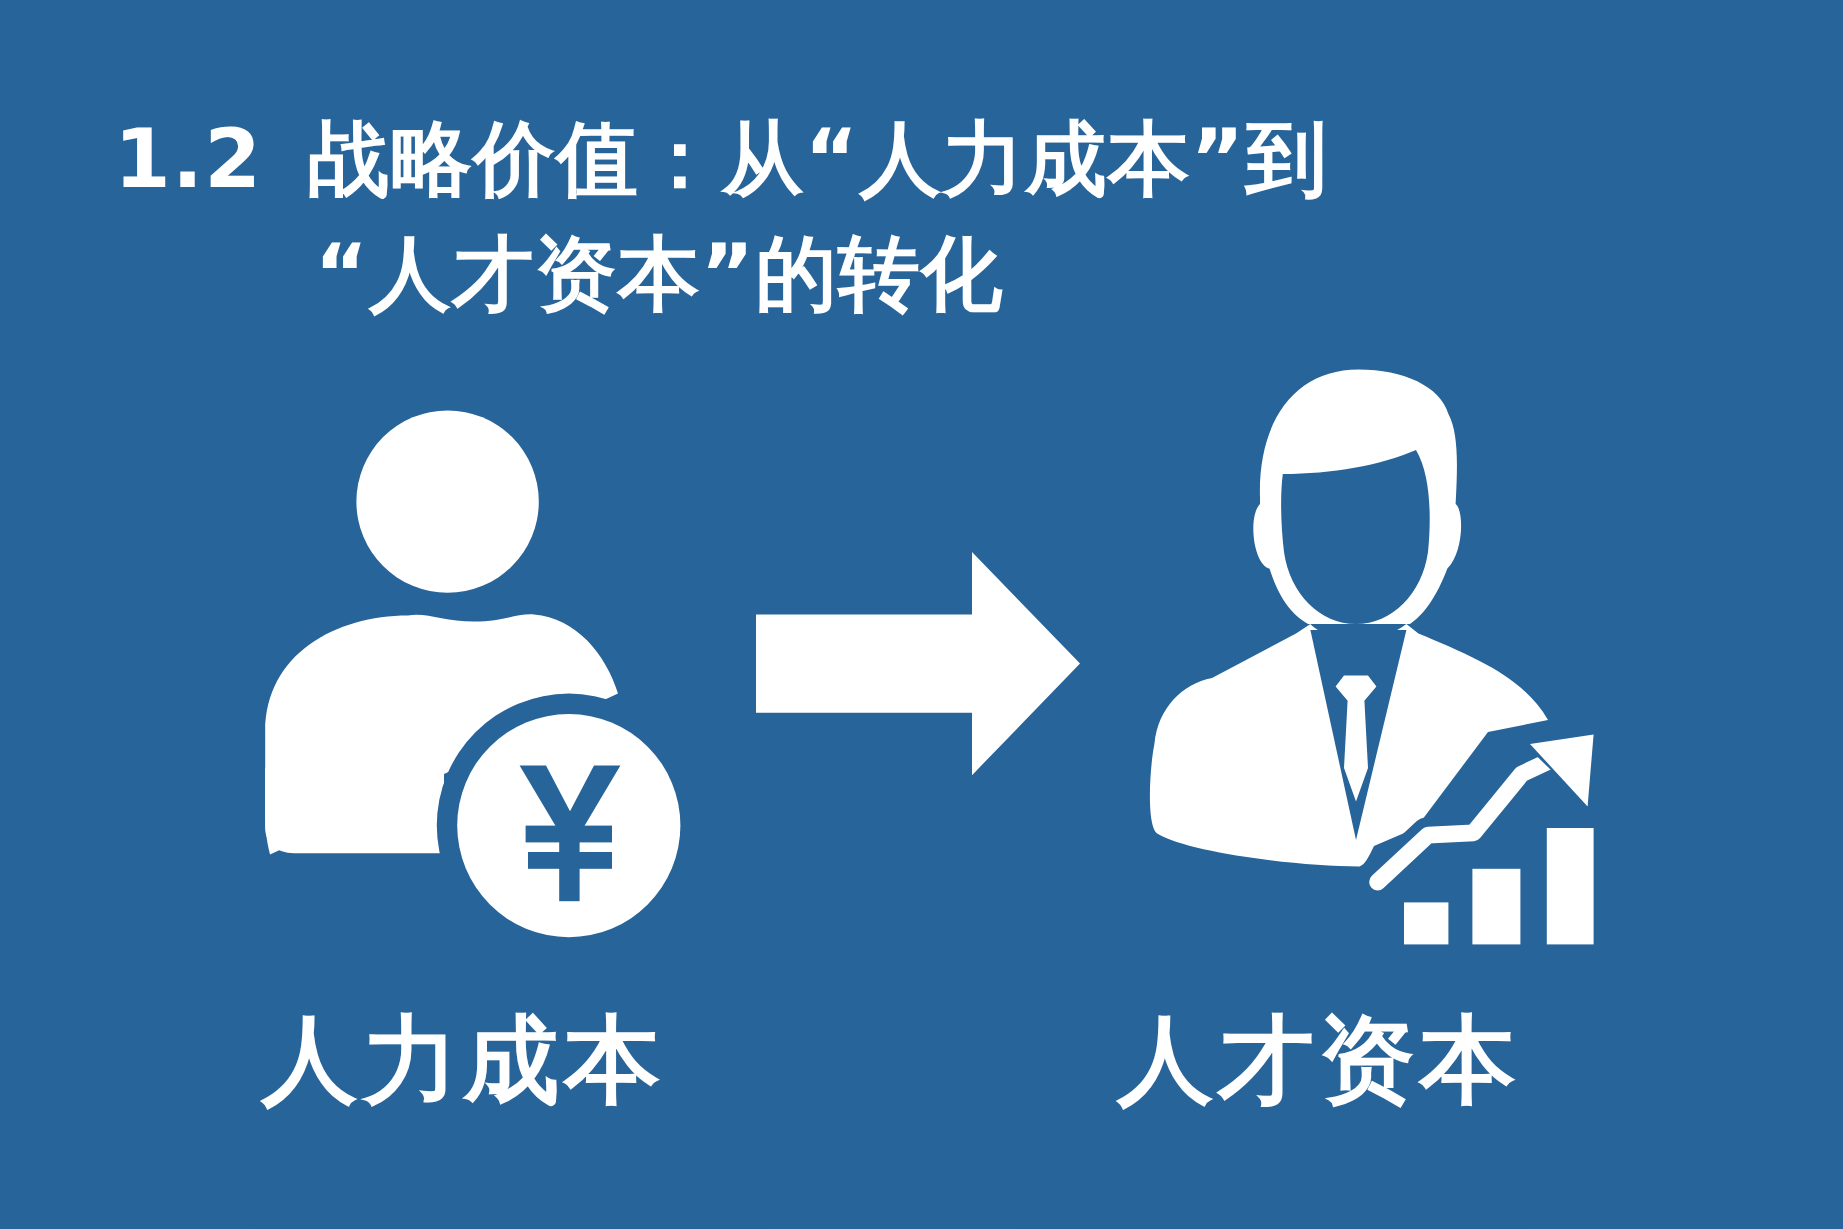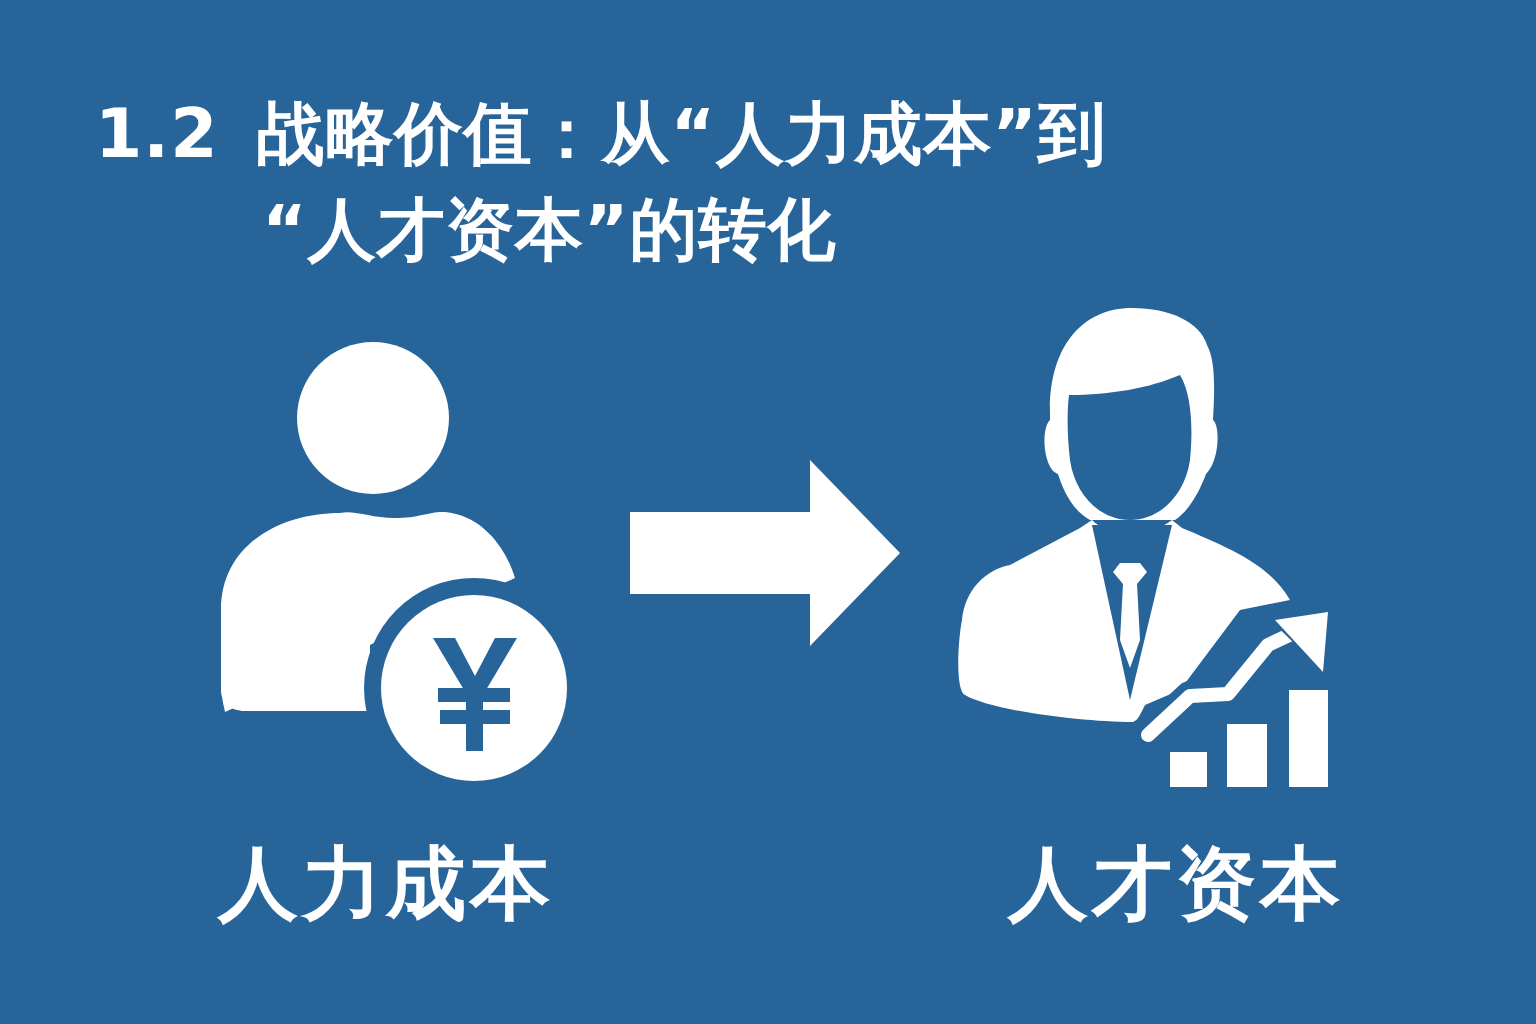--- a/index.html
+++ b/index.html
@@ -23,21 +23,21 @@
   .num { margin-right: 38px; }
   .caption {
     position: absolute;
     font-size: 80px;
     line-height: 1;
     font-weight: bold;
     white-space: nowrap;
     letter-spacing: 4px;
   }
   #caption-left { left: 218px; top: 844px; }
-  #caption-right { left: 1008px; top: 844px; }
+  #caption-right { left: 931px; top: 844px; }
   svg.layer { position: absolute; left: 0; top: 0; }
 </style>
 </head>
 <body>
 
 <div id="title-line-1" class="title-line"><span class="num">1.2</span><span>战略价值：从“人力成本”到</span></div>
 <div id="title-line-2" class="title-line">“人才资本”的转化</div>
 
 <svg class="layer" width="1536" height="1024" viewBox="0 0 1536 1024">
 

